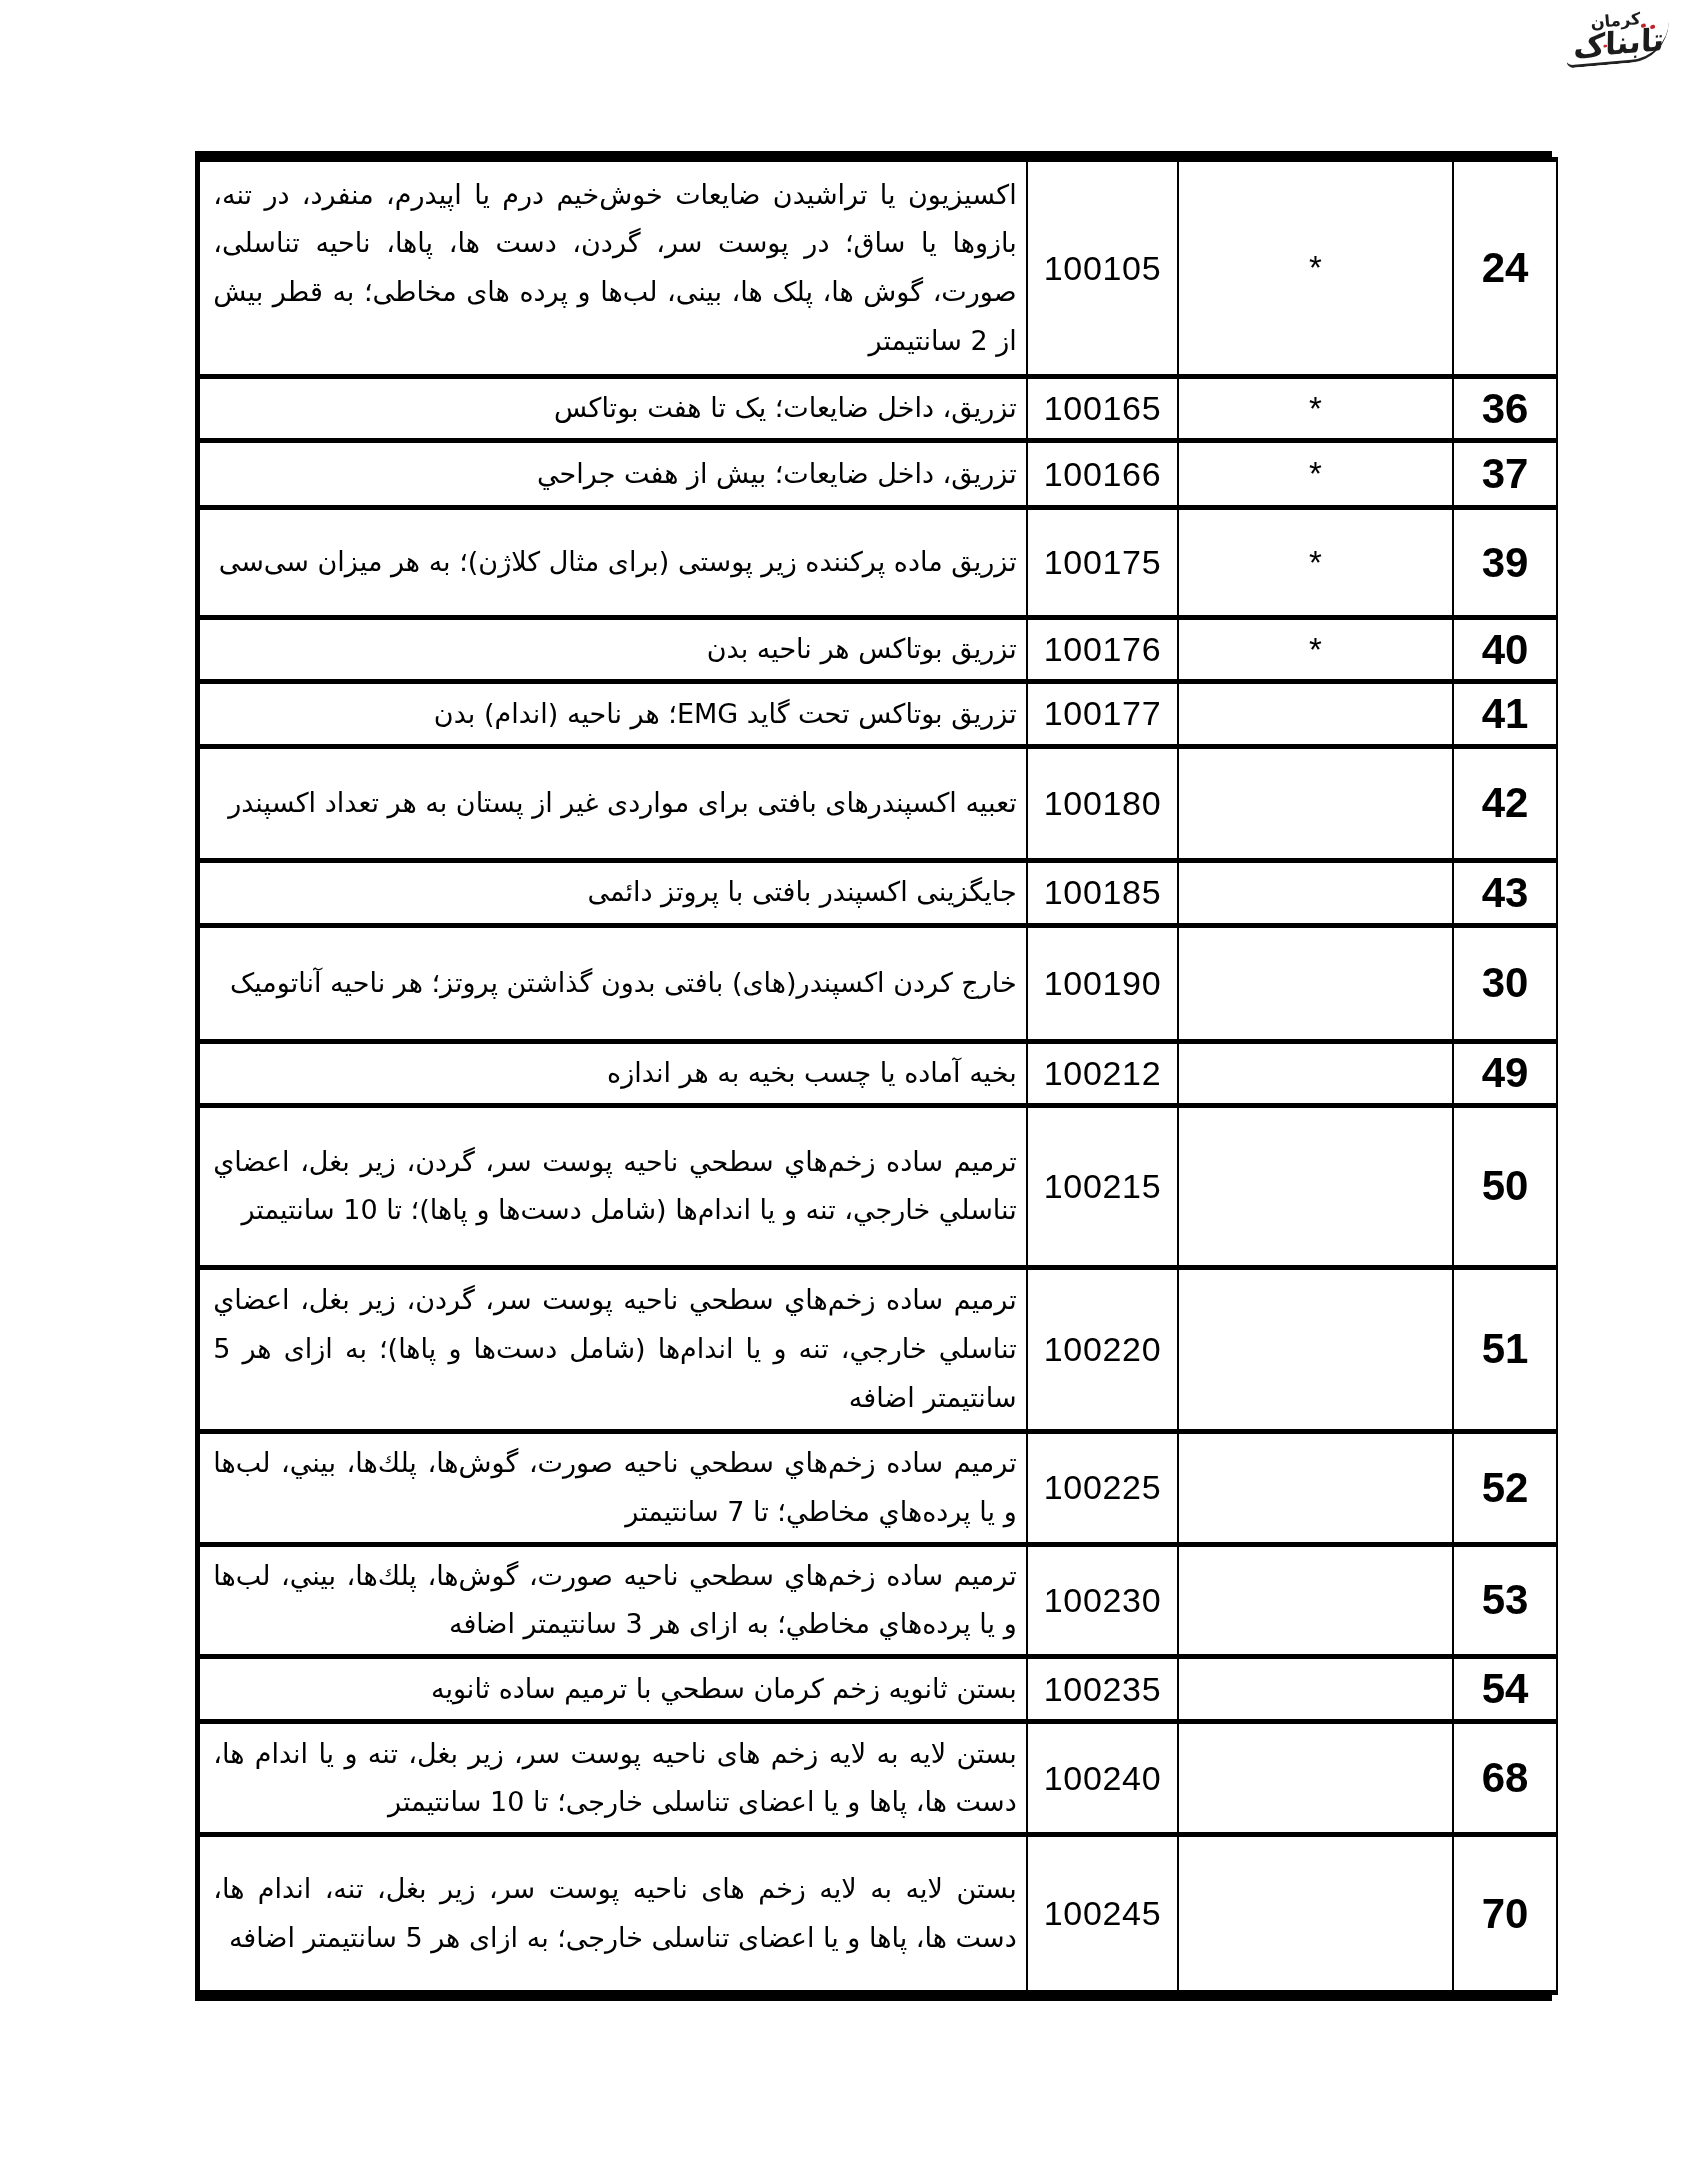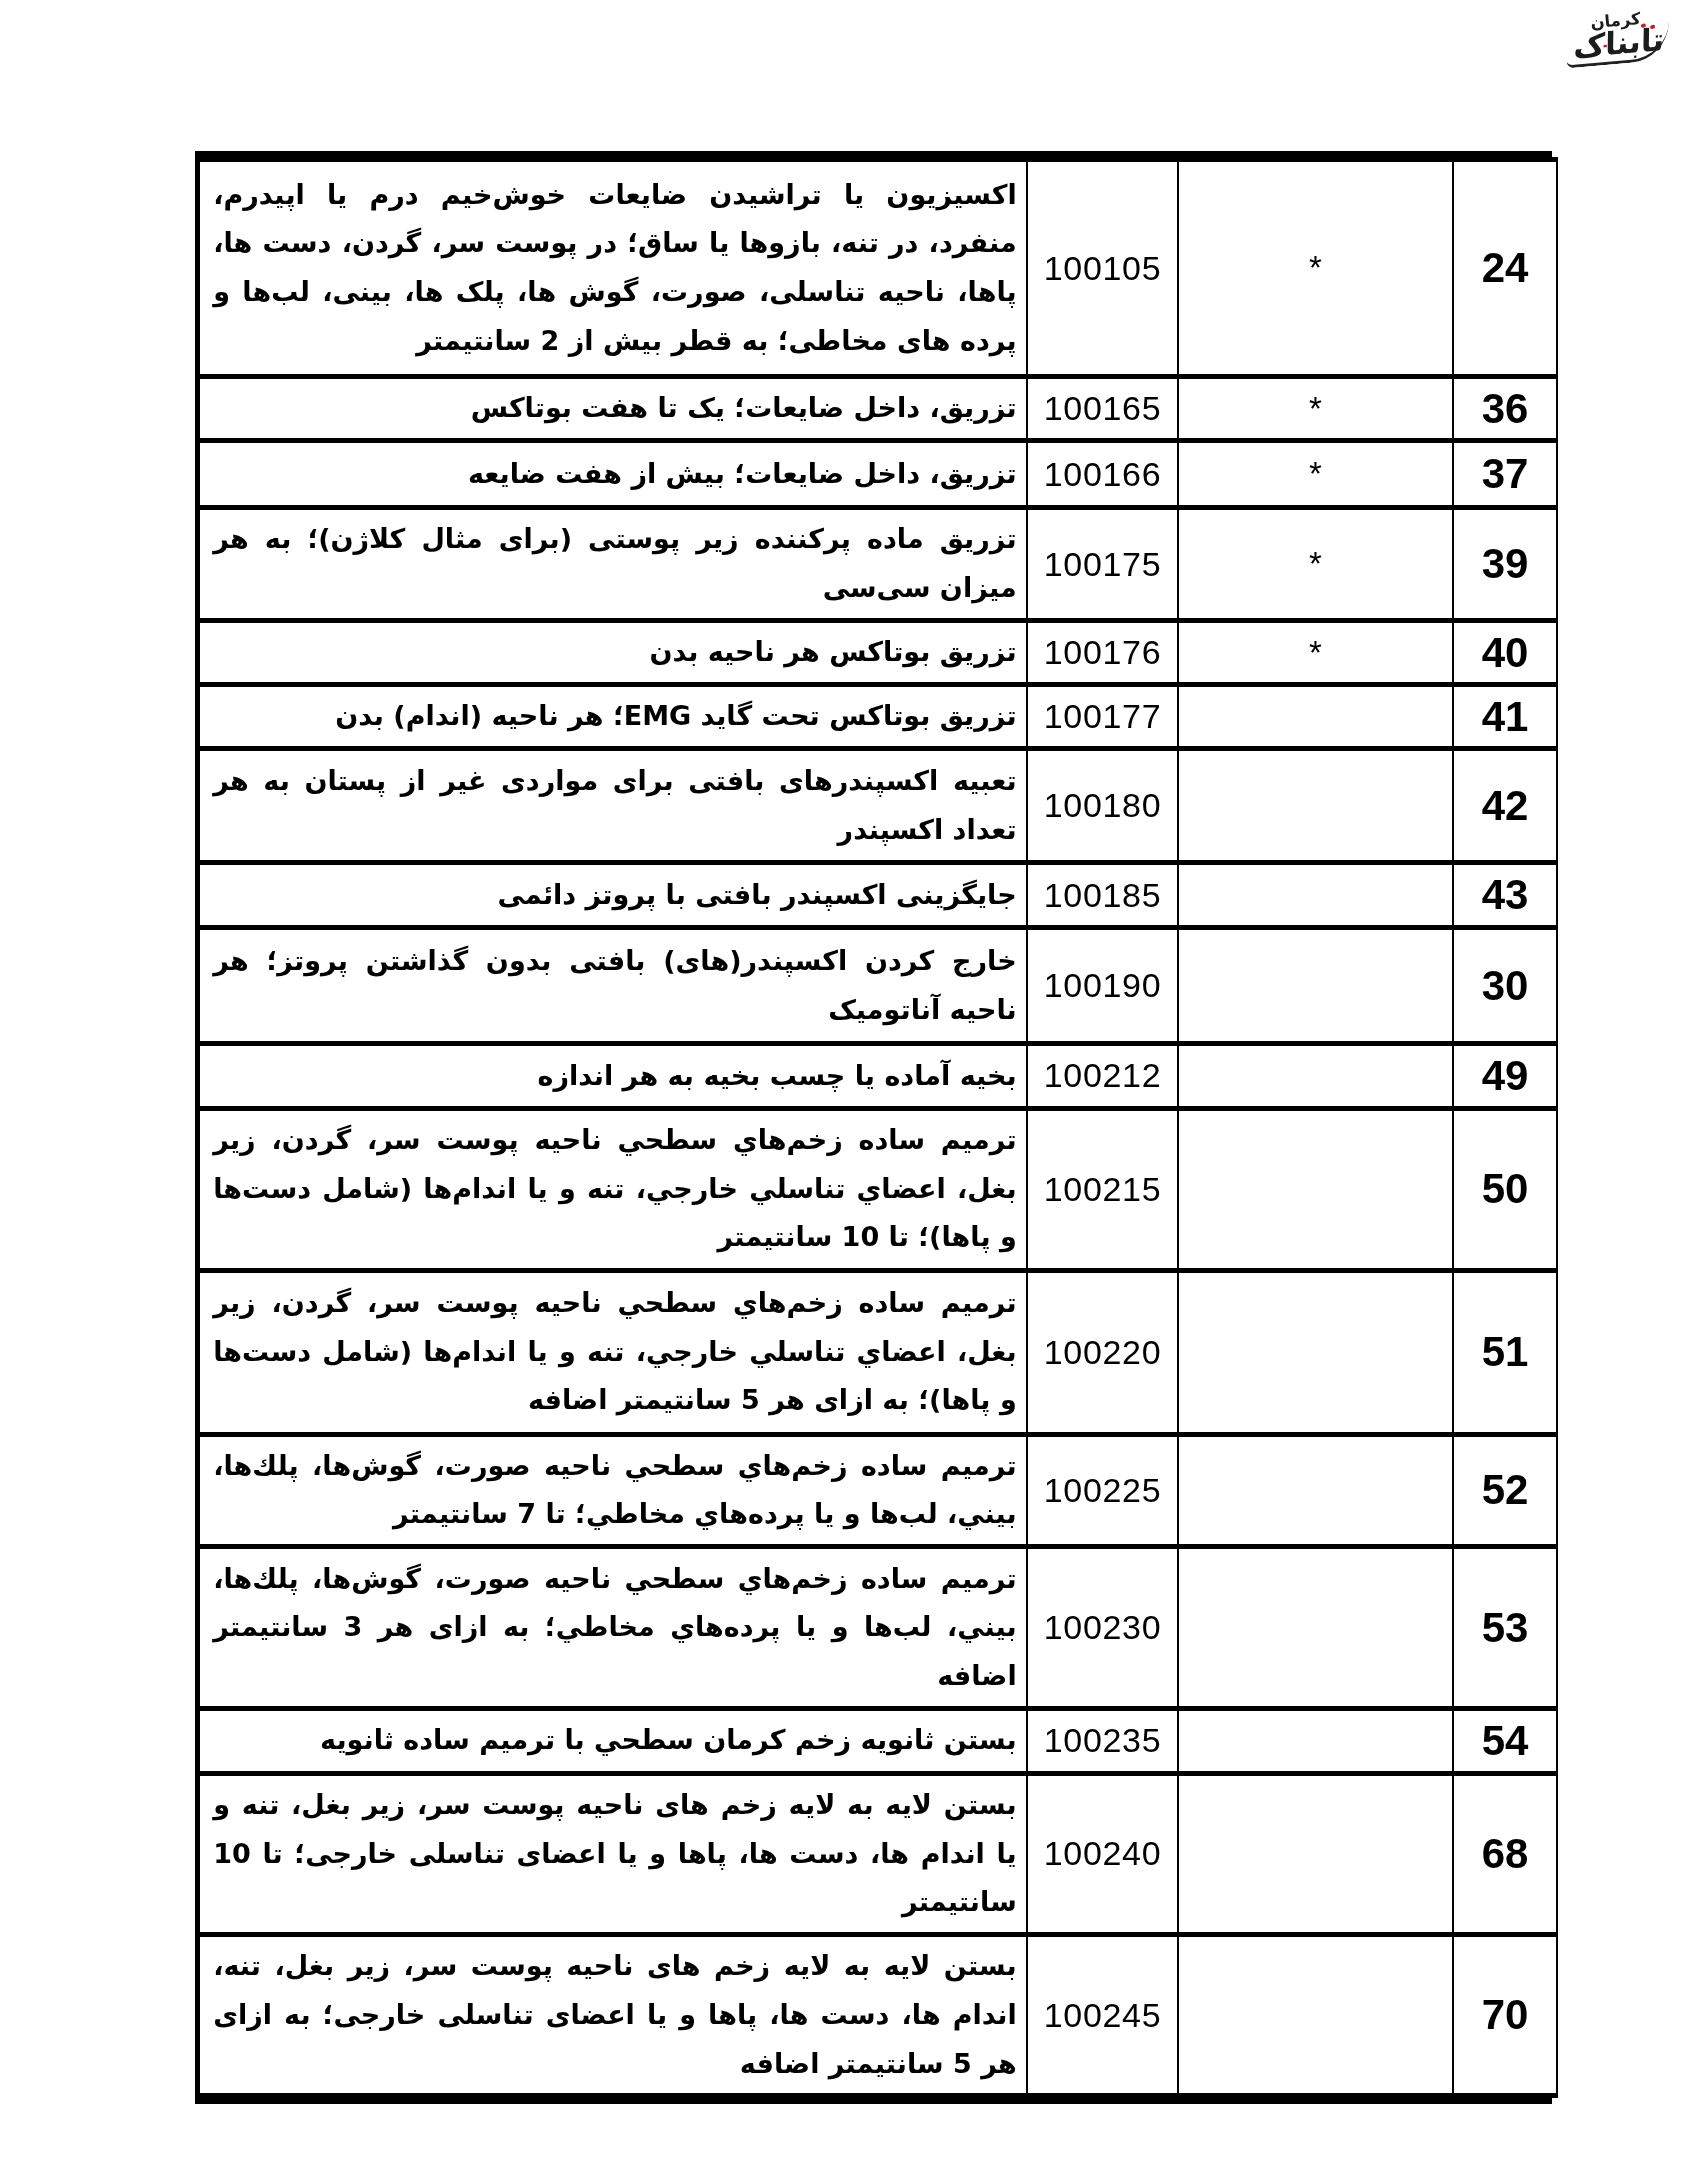--- a/index.html
+++ b/index.html
@@ -81,21 +81,20 @@
     letter-spacing:0.7px;
   }
   td.cell-desc{
     font-family:"DejaVu Sans",sans-serif;
     font-size:27px;
     line-height:1.8;
     direction:rtl;
     text-align:justify;
     text-align-last:right;
     padding:5.3px 9.3px 5.3px 13.2px;
-    font-weight:bold;
   }
 </style>
 </head>
 <body>
 
 <div class="logo">
   <span class="logo-sub">کرمان</span>
   <span class="logo-main">تابناک<span class="logo-dots"></span></span>
 </div>
 
@@ -117,21 +116,21 @@
         <tr style="height: 59px;">
     <td class="cell-num">36</td>
     <td class="cell-star">*</td>
     <td class="cell-code">100165</td>
     <td class="cell-desc">تزریق، داخل ضایعات؛ یک تا هفت بوتاکس</td>
   </tr>
         <tr style="height: 67px;">
     <td class="cell-num">37</td>
     <td class="cell-star">*</td>
     <td class="cell-code">100166</td>
-    <td class="cell-desc">تزریق، داخل ضایعات؛ بیش از هفت ضایعه</td>
+    <td class="cell-desc">تزریق، داخل ضایعات؛ بیش از هفت جراحي</td>
   </tr>
         <tr style="height: 110px;">
     <td class="cell-num">39</td>
     <td class="cell-star">*</td>
     <td class="cell-code">100175</td>
     <td class="cell-desc">تزریق ماده پرکننده زیر پوستی (برای مثال کلاژن)؛ به هر میزان سی‌سی</td>
   </tr>
         <tr style="height: 63px;">
     <td class="cell-num">40</td>
     <td class="cell-star">*</td>

